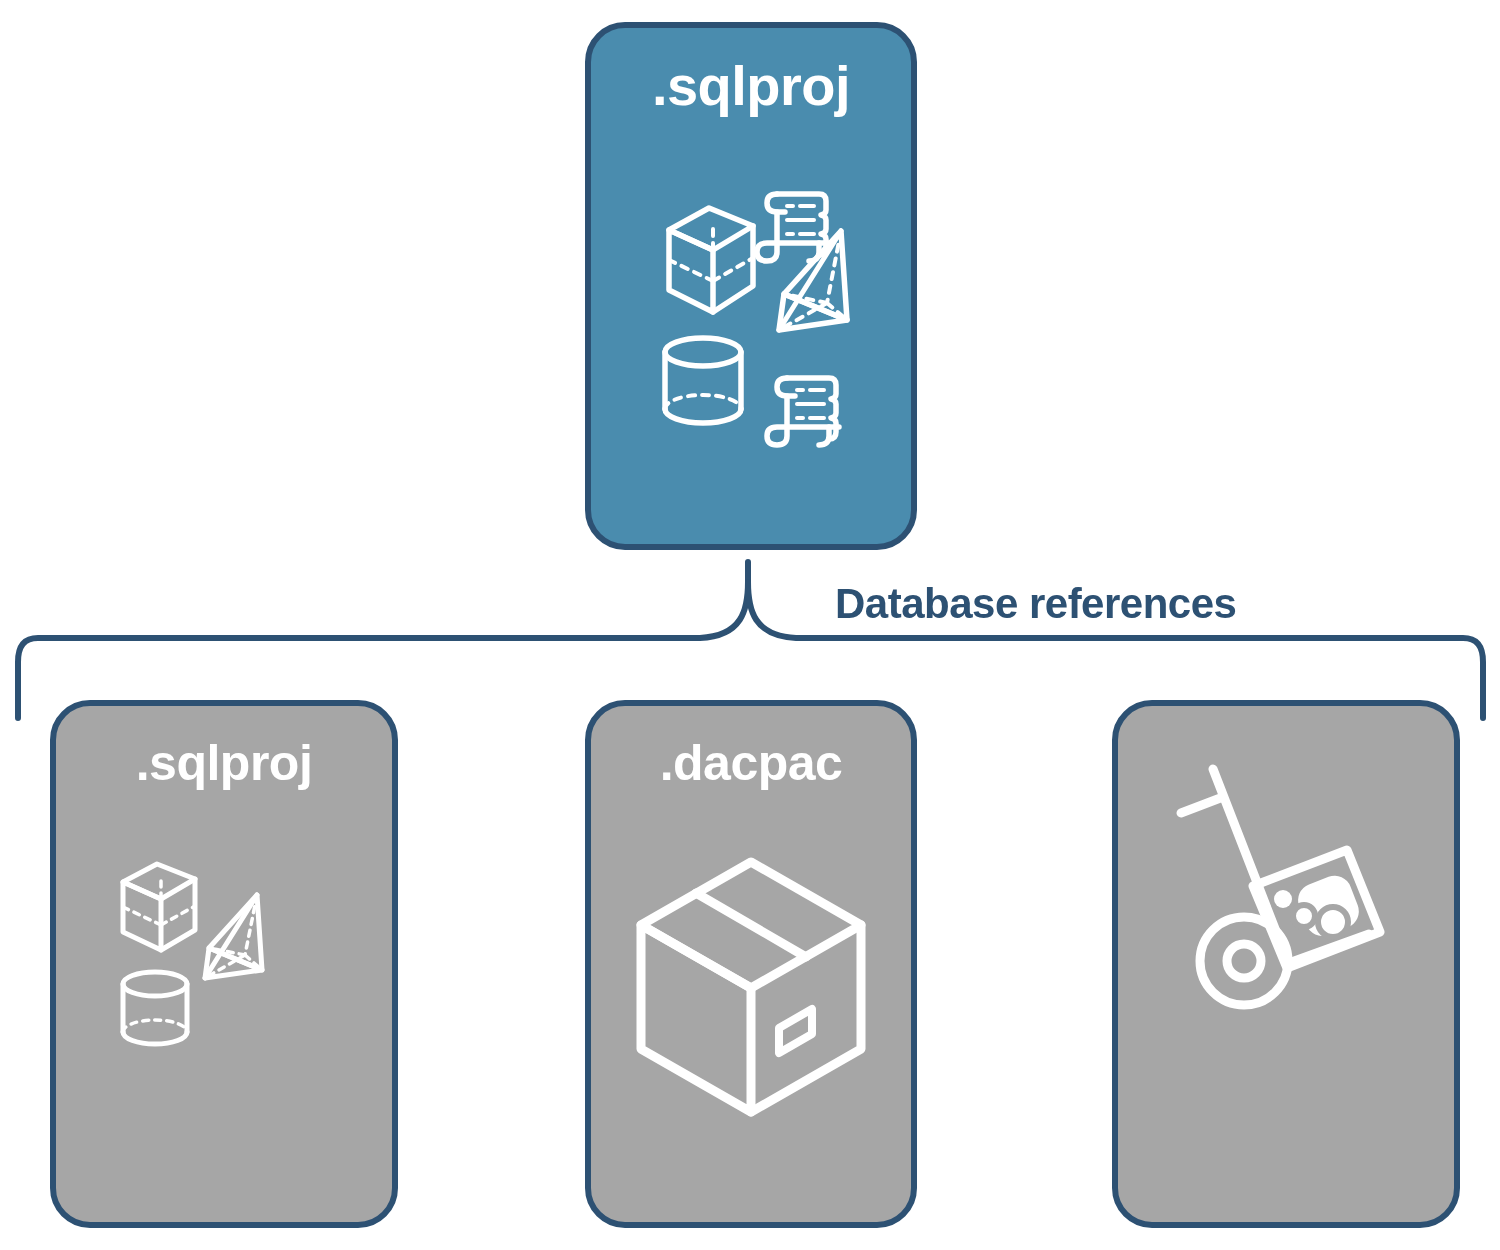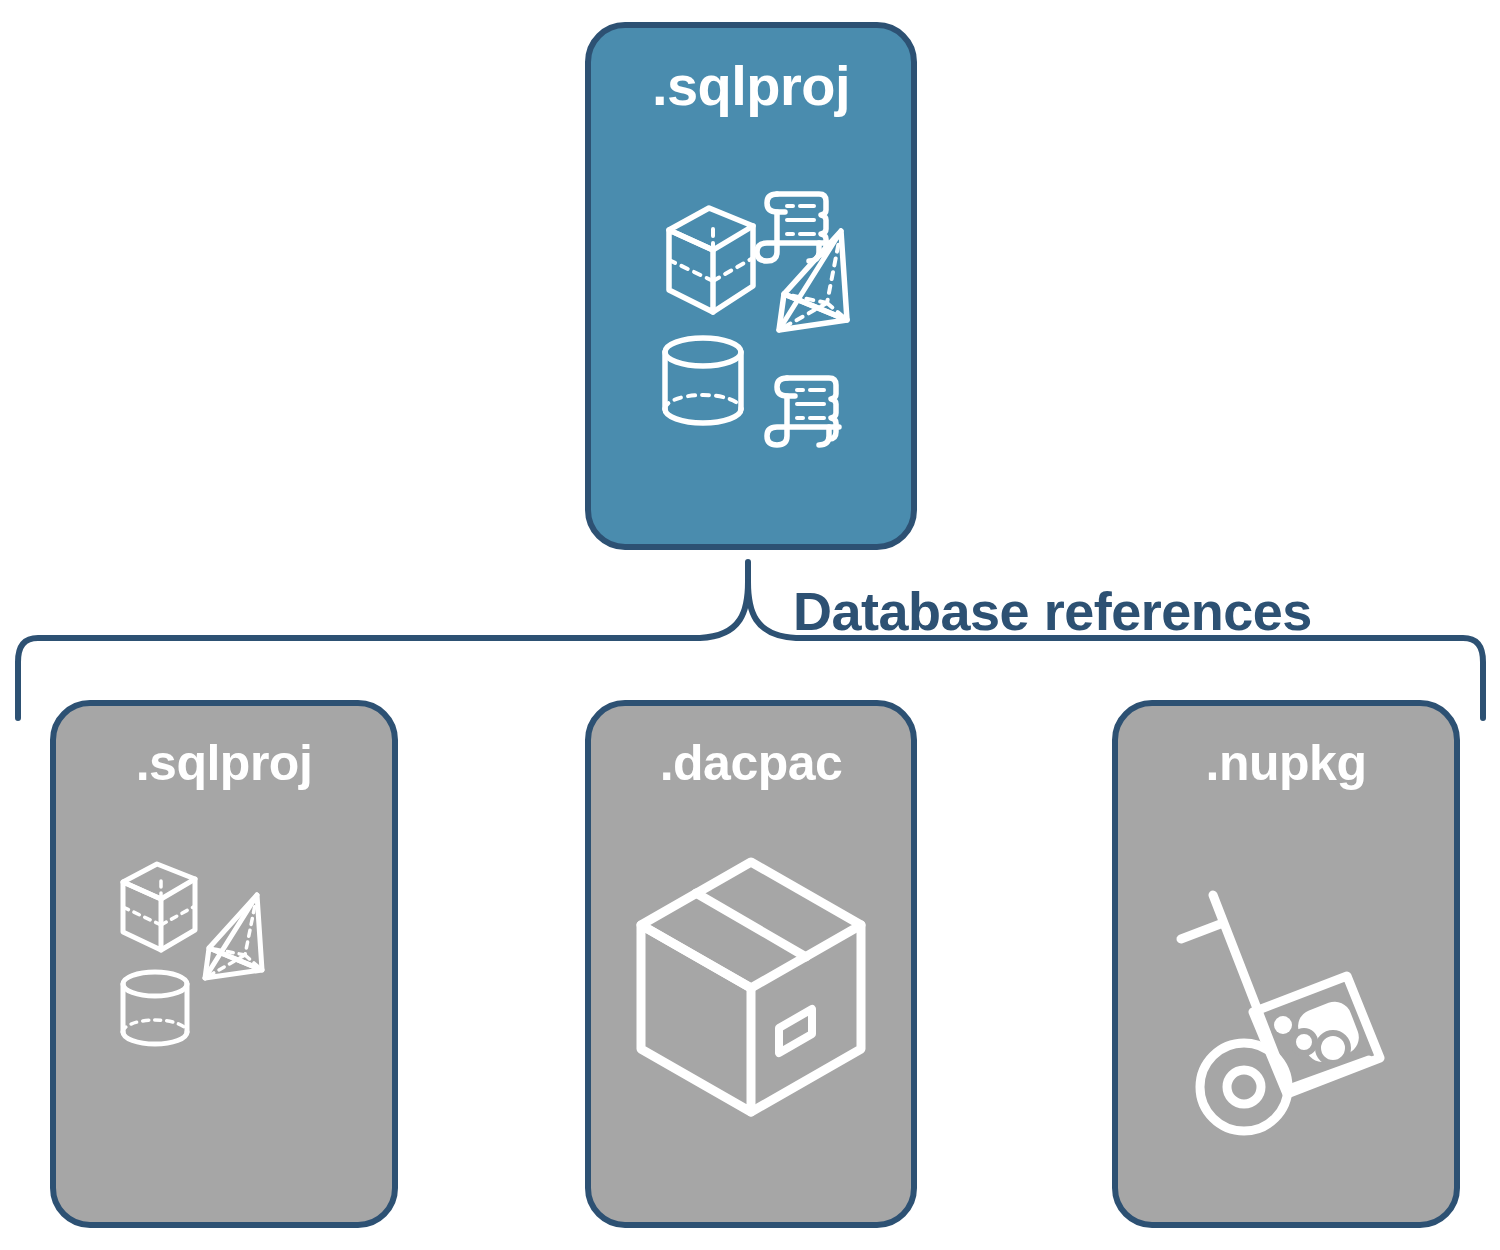--- a/index.html
+++ b/index.html
@@ -81,24 +81,24 @@
     position: absolute;
     left: 0;
     top: 540px;
     width: 1500px;
     height: 200px;
     pointer-events: none;
   }
   
   #brace-label {
     position: absolute;
-    left: 793px;
+    left: 835px;
     top: 580px;
     color: #2D5173;
-    font-size: 54px;
+    font-size: 42px;
     font-weight: bold;
     letter-spacing: -0.5px;
     white-space: nowrap;
     user-select: none;
   }
   svg { display: block; overflow: visible; }
 </style>
 </head>
 <body>
 
@@ -230,21 +230,20 @@
 
           <path d="M235 73 L235 197 L125 260"></path>
 
           <path d="M153 176 L186 157 L186 182 L153 201 Z" stroke-width="8"></path>
         </g>
       </svg>
     </div>
   </div>
 
   <div class="card card-ref" id="card-nupkg">
-    <div class="card-title">.nupkg</div>
     <div class="icon-area">
       <svg width="250" height="290" viewBox="0 0 250 290" fill="none" stroke="#ffffff" stroke-width="9" stroke-linecap="round" stroke-linejoin="round">
         <g>
 
           <path d="M20 87 L62 71"></path>
 
           <path d="M52 43 L118 213"></path>
 
           <path d="M125 238 L208 208"></path>
 

